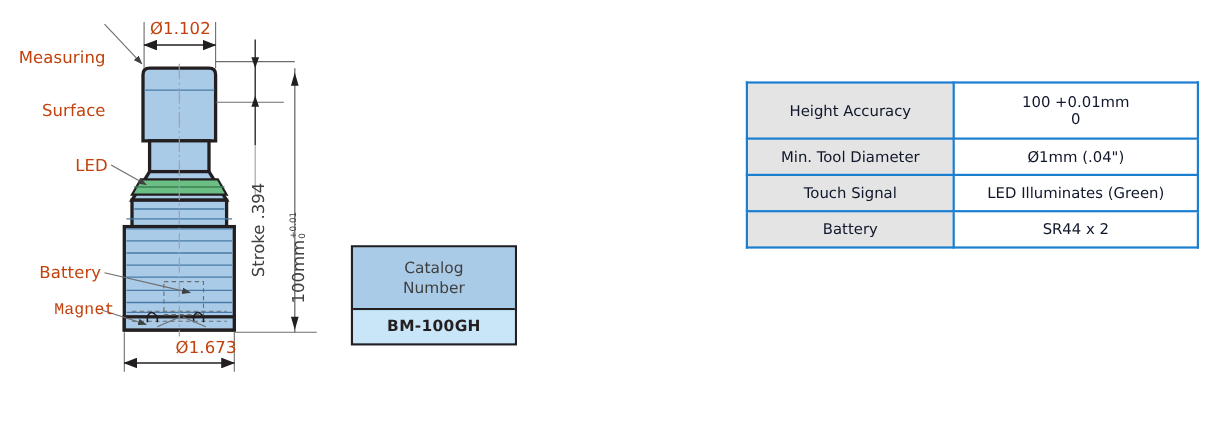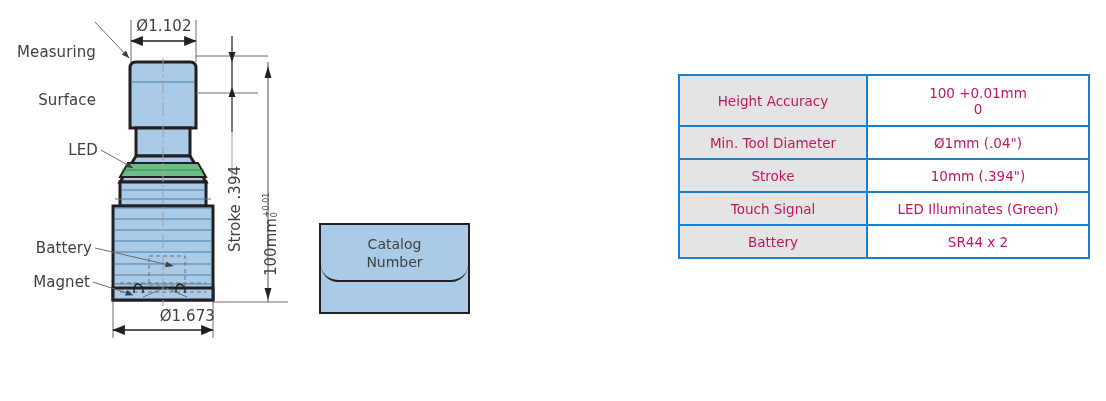--- a/index.html
+++ b/index.html
@@ -27,21 +27,21 @@
     top: 0;
     width: 500px;
     height: 401px;
   }
   #drawing svg { display: block; }
 
   .lbl {
     position: absolute;
     font-size: 15px;
     line-height: 16px;
-    color: #404040;
+    color: #c2410c;
     white-space: pre;
     letter-spacing: .1px;
   }
   .lbl-r { text-align: right; }
 
   
   .vtext {
     position: absolute;
     font-size: 15px;
     color: #3f3f3f;
@@ -78,21 +78,20 @@
     border-bottom: 2px solid #231f20;
     background: #a9cbe8;
     display: flex;
     align-items: center;
     justify-content: center;
     flex-direction: column;
     font-size: 14px;
     line-height: 18px;
     color: #3f3f3f;
     text-align: center;
-    border-radius: 17px;
   }
   #catalog .cat-val {
     height: 30px;
     background: #c9e6f8;
     display: flex;
     align-items: center;
     justify-content: center;
     font-size: 14px;
     font-weight: bold;
     color: #231f20;
@@ -104,21 +103,21 @@
     position: absolute;
     left: 678px;
     top: 74px;
     width: 412px;
     border-collapse: collapse;
     table-layout: fixed;
   }
   #spec-table td {
     border: 2px solid #1b7fd0;
     font-size: 13.5px;
-    color: #be185d;
+    color: #0f172a;
     text-align: center;
     padding: 0;
     height: 31px;
     line-height: 16px;
   }
   #spec-table td.k {
     width: 186px;
     background: #e4e4e4;
   }
   #spec-table td.v {
@@ -231,58 +230,55 @@
 
     <div class="lbl lbl-r" style="left:2px; top:12px; width:94px;">
       <div>Measuring</div>
       <div>Surface</div>
     </div>
 
     <div class="lbl lbl-r" style="left:2px; top:142px; width:96px;">LED</div>
 
     <div class="lbl lbl-r" style="left:2px; top:240px; width:90px;">Battery</div>
 
-    <div class="lbl lbl-r" style="left:2px; top:274px; width:88px;">Magnet</div>
+    <div class="lbl lbl-r" style="left:16px; top:274px; width:88px;font-family:Liberation Mono, monospace;">Magnet</div>
 
     <div class="lbl" style="left:131px; top:18px; width:66px; text-align:center;">Ø1.102</div>
 
     <div class="lbl" style="left:131px; top:308px; width:84px; text-align:right;">Ø1.673</div>
 
     <div class="vtext" style="left:226px; top:252px;">Stroke .394</div>
 
     <div class="vtext" style="left:262px; top:276px;">
       <span>100mm</span><span class="tolerance"><span>+0.01</span><span>0</span></span>
     </div>
   </div>
 
   <div id="catalog">
     <div class="cat-head">
       <span>Catalog</span>
       <span>Number</span>
     </div>
+    <div class="cat-val">BM-100GH</div>
   </div>
 
   <table id="spec-table">
     <tbody>
       <tr class="tall">
         <td class="k">Height Accuracy</td>
         <td class="v">
           <span class="frac">100 +0.01mm</span>
           <span class="frac">0</span>
         </td>
       </tr>
       <tr>
         <td class="k">Min. Tool Diameter</td>
         <td class="v">Ø1mm (.04")</td>
       </tr>
       <tr>
-        <td class="k">Stroke</td>
-        <td class="v">10mm (.394")</td>
-      </tr>
-      <tr>
         <td class="k">Touch Signal</td>
         <td class="v">LED Illuminates (Green)</td>
       </tr>
       <tr>
         <td class="k">Battery</td>
         <td class="v">SR44 x 2</td>
       </tr>
     </tbody>
   </table>
 

